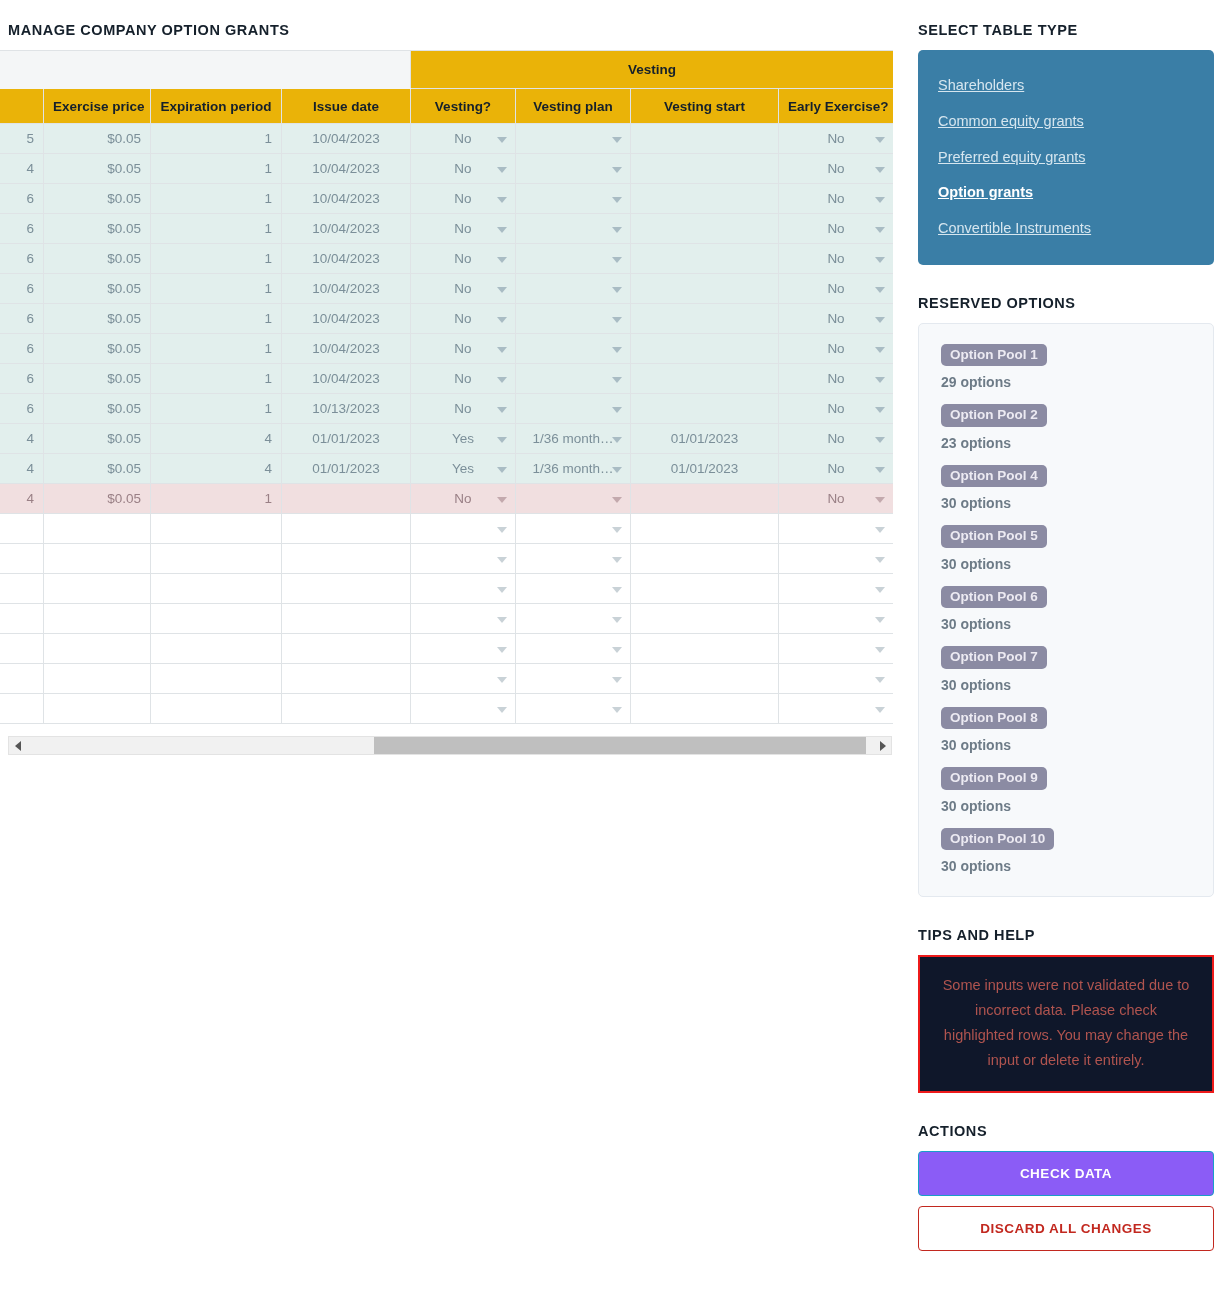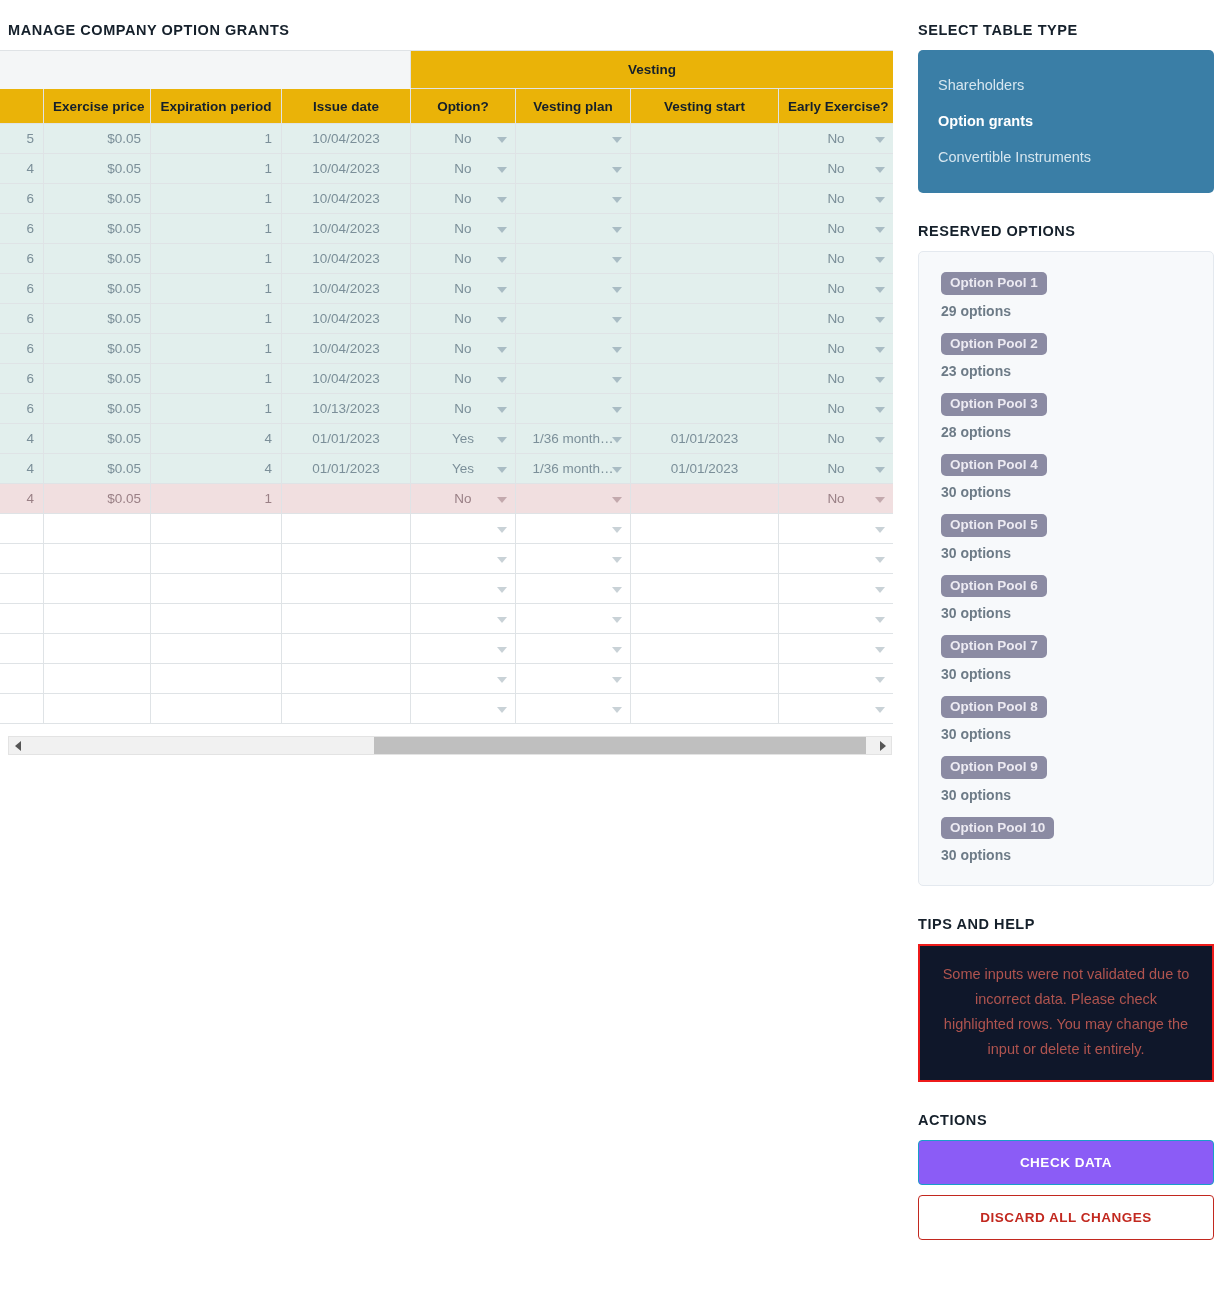--- a/index.html
+++ b/index.html
@@ -120,20 +120,21 @@
     background: #3a7ea6;
     border-radius: 5px;
     padding: 18px 0 18px 0;
     margin-bottom: 30px;
   }
   .type-item {
     padding: 7px 20px;
     font-size: 14.5px;
     color: #d6e6ef;
     line-height: 1.5;
+    text-decoration: underline;
   }
   .type-item.active { color: #ffffff; font-weight: bold; }
 
   .pools-card {
     background: #f7f9fb;
     border: 1px solid #e4e9ef;
     border-radius: 5px;
     padding: 20px 0 22px 0;
     margin-bottom: 30px;
     font-weight: bold;
@@ -209,21 +210,21 @@
         <thead>
           <tr class="group-row" id="group-row">
               <th colspan="4" class="blank"></th>
               <th colspan="4">Vesting</th>
             </tr>
           <tr id="col-row">
               <th>ount</th>
               <th>Exercise price</th>
               <th>Expiration period</th>
               <th>Issue date</th>
-              <th>Option?</th>
+              <th>Vesting?</th>
               <th>Vesting plan</th>
               <th>Vesting start</th>
               <th>Early Exercise?</th>
             </tr>
         </thead>
         <tbody id="grid-body">
             <tr class="filled">
               <td class="num"><span>5</span></td>
               <td class="num"><span>$0.05</span></td>
               <td class="num"><span>1</span></td>
@@ -438,29 +439,30 @@
         <span class="hs-arrow-r"></span>
       </div>
     </div>
   </div>
 
   <div class="sidebar">
 
     <div class="section-title sb-heading" style="margin-top:22px;">SELECT TABLE TYPE</div>
     <div class="type-card" id="type-card">
         <div class="type-item"><span>Shareholders</span></div>
+        <div class="type-item"><span>Common equity grants</span></div>
+        <div class="type-item"><span>Preferred equity grants</span></div>
         <div class="type-item active"><span>Option grants</span></div>
         <div class="type-item"><span>Convertible Instruments</span></div>
       </div>
 
     <div class="section-title sb-heading">RESERVED OPTIONS</div>
     <div class="pools-card" id="pools-card">
         <div class="pool-row"><span class="pool-badge">Option Pool 1</span><span class="pool-count">29 options</span></div>
         <div class="pool-row"><span class="pool-badge">Option Pool 2</span><span class="pool-count">23 options</span></div>
-        <div class="pool-row"><span class="pool-badge">Option Pool 3</span><span class="pool-count">28 options</span></div>
         <div class="pool-row"><span class="pool-badge">Option Pool 4</span><span class="pool-count">30 options</span></div>
         <div class="pool-row"><span class="pool-badge">Option Pool 5</span><span class="pool-count">30 options</span></div>
         <div class="pool-row"><span class="pool-badge">Option Pool 6</span><span class="pool-count">30 options</span></div>
         <div class="pool-row"><span class="pool-badge">Option Pool 7</span><span class="pool-count">30 options</span></div>
         <div class="pool-row"><span class="pool-badge">Option Pool 8</span><span class="pool-count">30 options</span></div>
         <div class="pool-row"><span class="pool-badge">Option Pool 9</span><span class="pool-count">30 options</span></div>
         <div class="pool-row"><span class="pool-badge">Option Pool 10</span><span class="pool-count">30 options</span></div>
       </div>
 
     <div class="section-title sb-heading">TIPS AND HELP</div>

